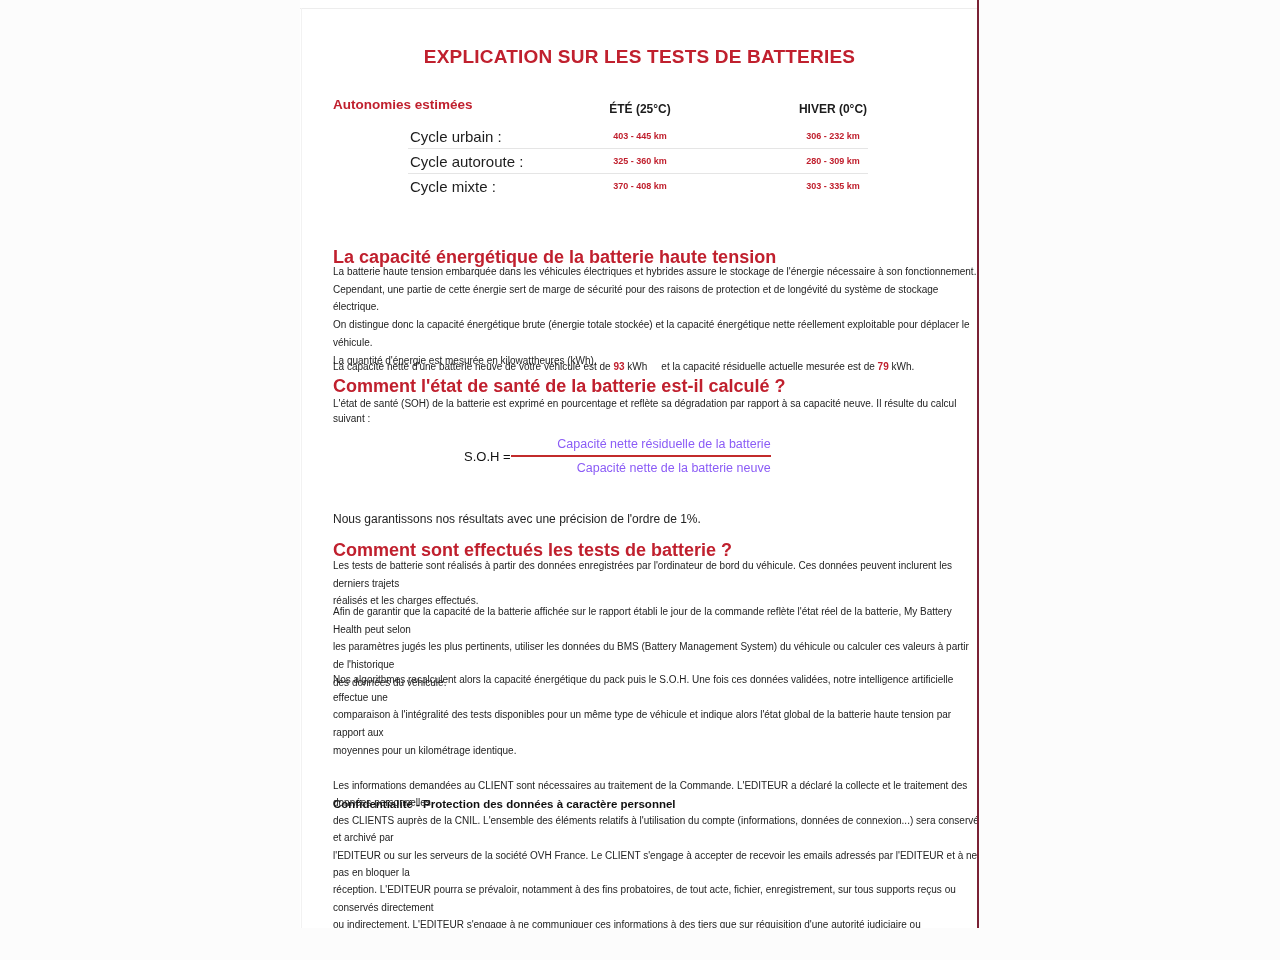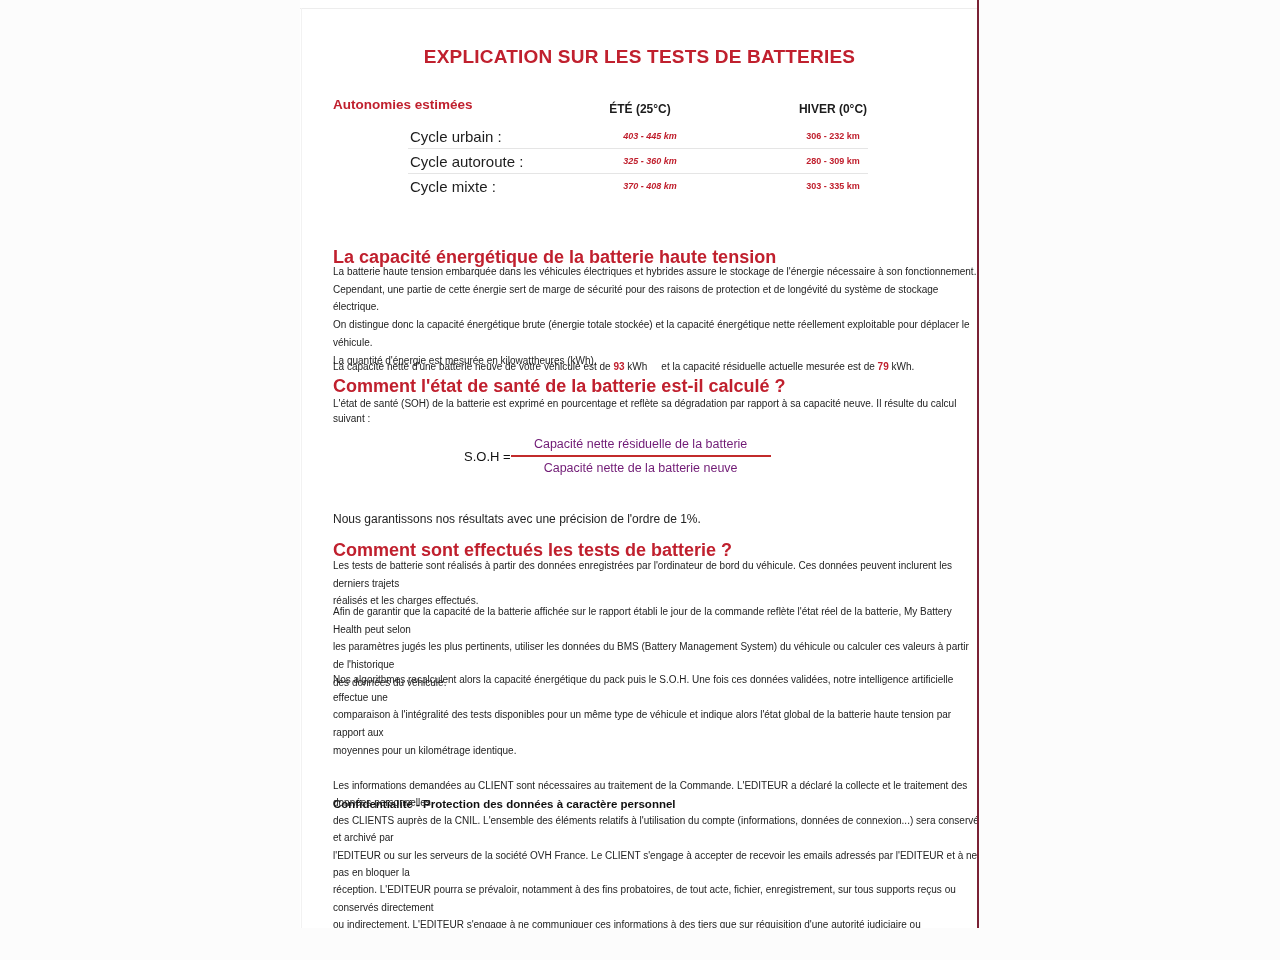--- a/index.html
+++ b/index.html
@@ -43,21 +43,21 @@
   .autonomy .hdr{position:absolute;top:6px;font-size:12px;font-weight:bold;color:#1c1c1c;text-align:center;width:300px;}
   .autonomy .hdr-ete{left:190px;}
   .autonomy .hdr-hiver{left:383px;}
   .a-row{
     position:absolute;left:108px;width:460px;height:25px;
     border-bottom:1px solid var(--separator);
   }
   .a-row.last{border-bottom:none;}
   .a-row .a-label{position:absolute;left:2px;top:0;line-height:25px;font-size:15px;color:#1e1e1e;}
   .a-row .a-val{position:absolute;top:0;width:300px;line-height:25px;font-size:9px;font-weight:bold;color:var(--accent);text-align:center;}
-  .a-row .v-ete{left:92px;font-style:italic;}
+  .a-row .v-ete{left:82px;}
   .a-row .v-hiver{left:275px;}
   .row-0{top:28px;}
   .row-1{top:53px;}
   .row-2{top:78px;}
 
   
   .sec{position:absolute;left:0;width:100%;}
   .sec h2{
     position:absolute;left:33px;top:0;
     font-size:18px;font-weight:bold;color:var(--accent);white-space:nowrap;
@@ -79,21 +79,21 @@
 
   .sec-soh{top:376px;}
   .sec-soh .body-lines{top:20px;line-height:15px;}
 
   .formula{
     position:absolute;left:164px;top:437px;
     display:flex;align-items:center;
   }
   .formula .lhs{font-size:13px;color:#111;}
   .formula .frac{width:260px;text-align:center;}
-  .formula .num,.formula .den{font-size:12.5px;color:#701a75;white-space:nowrap;}
+  .formula .num,.formula .den{font-size:12.5px;color:#8b5cf6;white-space:nowrap;text-align:right;}
   .formula .bar{border-top:2px solid #c22b2b;margin:4px 0;}
 
   .guarantee{
     position:absolute;left:33px;top:512px;
     font-size:12px;color:var(--text);
   }
 
   .sec-tests{top:540px;}
   .sec-tests .p1{top:17px;}
   .sec-tests .p2{top:63px;}

